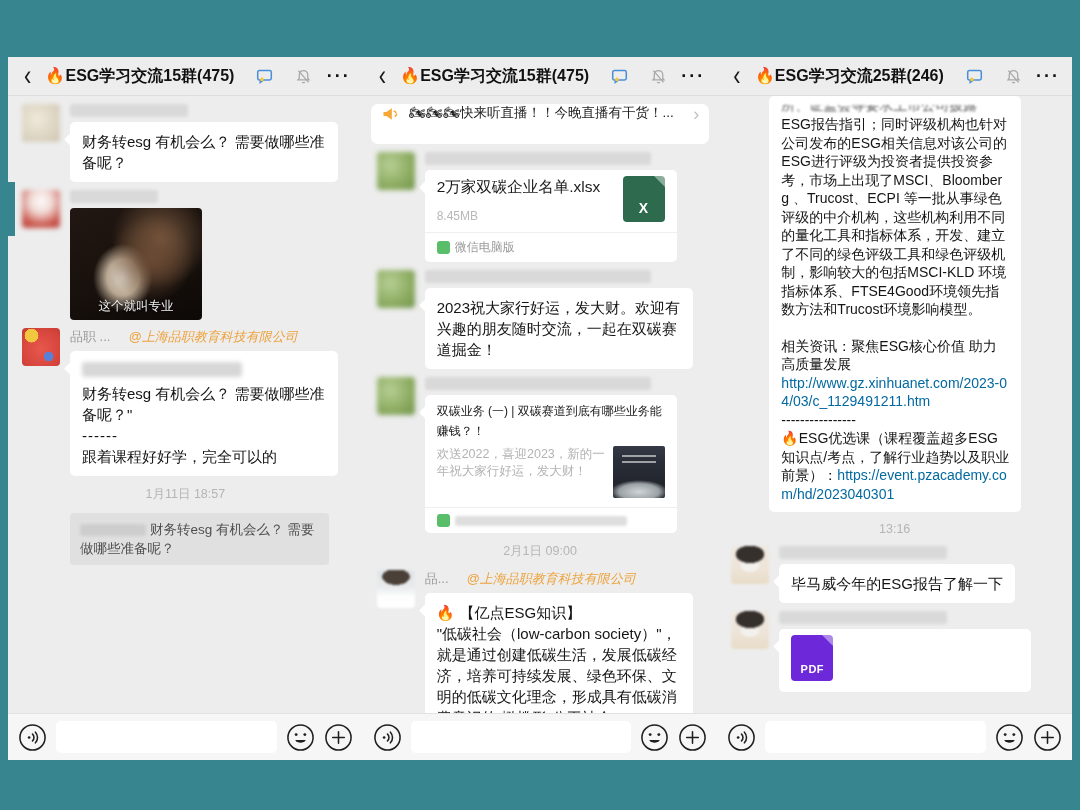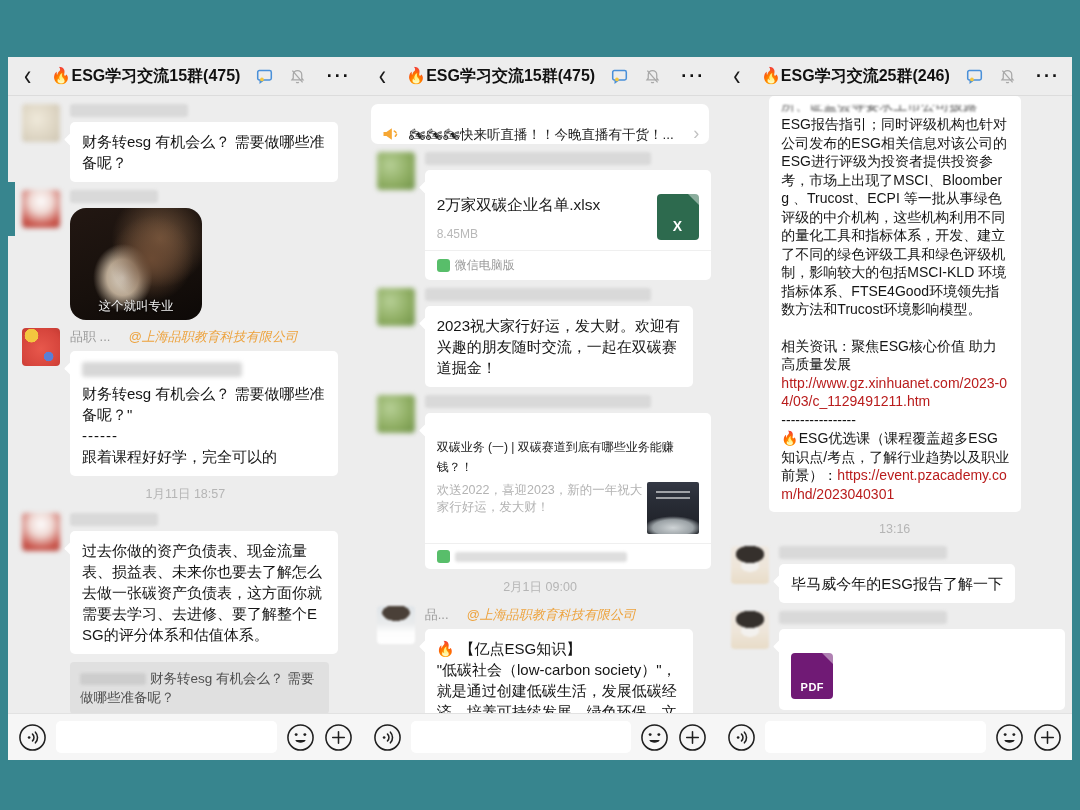--- a/index.html
+++ b/index.html
@@ -14,21 +14,21 @@
     background:#ededed;display:flex;flex-direction:row;overflow:hidden;
   }
   .panel{flex:1 1 0;display:flex;flex-direction:column;min-width:0;position:relative;}
 
   
   .hdr{
     height:38px;flex:0 0 38px;background:#ededed;border-bottom:1px solid #dcdcdc;
     display:flex;align-items:center;padding:0 12px;position:relative;z-index:5;
   }
   .back{font-size:22px;color:#1a1a1a;line-height:1;padding:0 4px;cursor:default;font-weight:400;transform:scaleY(1.3);}
-  .hdr-center{flex:1;display:flex;align-items:center;justify-content:center;gap:16px;min-width:0;}
+  .hdr-center{flex:1;display:flex;align-items:center;justify-content:center;gap:22px;min-width:0;}
   .hdr-title{font-size:16px;color:#111;font-weight:600;white-space:nowrap;overflow:hidden;text-overflow:ellipsis;}
   .hdr-ico{width:17px;height:17px;flex:0 0 auto;}
   .more{font-size:18px;color:#111;letter-spacing:2px;font-weight:700;padding-left:4px;}
 
   
   .scroll{flex:1 1 auto;overflow:hidden;position:relative;padding:8px 0 0 0;}
 
   
   .inbar{
     flex:0 0 46px;background:#f6f6f6;border-top:1px solid #e2e2e2;
@@ -71,21 +71,21 @@
   .av-person-white{background:
     radial-gradient(ellipse 60% 35% at 50% 18%,#4a4038 0%,#4a4038 60%,transparent 61%),
     linear-gradient(180deg,#dfe4e8 0%,#e9ebec 45%,#fdfdfd 70%,#ffffff 100%);filter:blur(1px);}
   .av-person-mask{background:
     radial-gradient(ellipse 62% 38% at 50% 22%,#35302c 0%,#35302c 60%,transparent 61%),
     radial-gradient(ellipse 40% 26% at 50% 52%,#f3f1ee 0%,#f3f1ee 60%,transparent 61%),
     linear-gradient(180deg,#efe9e2 0%,#eee5d9 55%,#e8dcc8 100%);filter:blur(1px);}
 
   
   .vthumb{
-    position:relative;width:132px;height:112px;border-radius:16px;overflow:hidden;
+    position:relative;width:132px;height:112px;border-radius:4px;overflow:hidden;
     background:
       radial-gradient(ellipse 45% 55% at 62% 45%,#6b4a33 0%,transparent 70%),
       radial-gradient(ellipse 30% 40% at 40% 62%,#d8cfc2 0%,#b9a893 40%,transparent 75%),
       radial-gradient(circle at 68% 28%,#7a5a40 0%,transparent 40%),
       linear-gradient(160deg,#221712 0%,#17100c 60%,#0d0907 100%);
   }
   .vthumb .vcap{
     position:absolute;bottom:5px;left:0;right:0;text-align:center;
     color:#f2f2f2;font-size:12.5px;text-shadow:0 1px 2px rgba(0,0,0,.8);
   }
@@ -97,45 +97,45 @@
   
   .gquote{
     margin:0 34px 8px 62px;background:#e0e0e0;border-radius:4px;padding:7px 10px;
     font-size:13.5px;line-height:19px;color:#4f4f4f;word-break:break-all;
   }
   .gquote .qblob{display:inline-block;vertical-align:-2px;width:66px;height:12px;border-radius:3px;background:#cdcdcd;filter:blur(1.5px);margin-right:4px;}
 
   
   .banner{
     margin:0 8px 8px 8px;background:#fff;border-radius:7px;height:40px;
-    display:flex;align-items:flex-end;padding:0 10px;gap:8px;
+    display:flex;align-items:flex-start;padding:0 10px;gap:8px;
   }
   .banner-text{flex:1 1 auto;font-size:13.5px;color:#222;white-space:nowrap;overflow:hidden;text-overflow:ellipsis;}
   .banner-chev{color:#c2c2c2;font-size:18px;flex:0 0 auto;}
 
   
   .card{
-    position:relative;background:#fff;border-radius:5px;width:286px;box-sizing:border-box;
-    padding:24px 12px 0 12px;
+    position:relative;background:#fff;border-radius:5px;width:252px;box-sizing:border-box;
+    padding:6px 12px 0 12px;
   }
   .card::before{
     content:'';position:absolute;left:-4px;top:13px;width:9px;height:9px;background:#fff;
     transform:rotate(45deg);border-radius:1px;
   }
   .fmain{display:flex;gap:10px;}
   .ftexts{flex:1 1 auto;min-width:0;}
   .fname{font-size:15.5px;color:#1a1a1a;line-height:21px;word-break:break-all;}
   .fsize{font-size:12px;color:#b8b8b8;margin-top:12px;}
   .fdoc{
     width:42px;height:46px;border-radius:4px;flex:0 0 auto;position:relative;color:#fff;
     display:flex;align-items:flex-end;justify-content:center;padding-bottom:6px;box-sizing:border-box;
     font-weight:700;
   }
   .fdoc.xls{background:#2D6A4E;}
-  .fdoc.pdf{background:#701a75;}
+  .fdoc.pdf{background:#6d28d9;}
   .fdoc::after{
     content:'';position:absolute;top:0;right:0;border-style:solid;border-width:0 11px 11px 0;
     border-color:transparent rgba(255,255,255,.45) transparent transparent;
   }
   .fdoc .glyph{font-size:14px;letter-spacing:.5px;}
   .fdoc.pdf .glyph{font-size:11px;}
   .ffoot{
     border-top:1px solid #efefef;margin:9px -12px 0 -12px;padding:6px 12px;
     display:flex;align-items:center;gap:5px;font-size:12px;color:#9a9a9a;
   }
@@ -154,21 +154,21 @@
   }
   .lthumb::after{
     content:'';position:absolute;top:9px;left:9px;right:9px;height:10px;
     background:repeating-linear-gradient(180deg,rgba(255,255,255,.55) 0 2px,transparent 2px 6px);
   }
 
   
   .p3big{font-size:14px;line-height:18.5px;max-width:252px;}
   .cliprow{height:10px;overflow:hidden;filter:blur(1px);opacity:.75;}
   .cliprow span{display:block;margin-top:-9px;}
-  .linktext{color:#b91c1c;word-break:break-all;}
+  .linktext{color:#0369a1;word-break:break-all;}
   .blankline{height:18px;}
 
   .artifact{position:absolute;left:0;top:86px;width:7px;height:54px;background:#37858E;}
 
   
   .ic-stroke{stroke:#1f1f1f;stroke-width:1.6;fill:none;stroke-linecap:round;}
 </style>
 </head>
 <body>
 
@@ -224,27 +224,20 @@
             <span class="inline-blob"></span>
             <span>财务转esg 有机会么？ 需要做哪些准备呢？"</span><br>
             <span class="dashline">------</span><br>
             <span>跟着课程好好学，完全可以的</span>
           </div>
         </div>
       </div>
 
       <div class="tstamp">1月11日 18:57</div>
 
-      <div class="mrow">
-        <div class="av av-redblur"></div>
-        <div class="mbody">
-          <div class="nblob" style="width:88px"></div>
-          <div class="bubble">过去你做的资产负债表、现金流量表、损益表、未来你也要去了解怎么去做一张碳资产负债表，这方面你就需要去学习、去进修、要了解整个ESG的评分体系和估值体系。</div>
-        </div>
-      </div>
 
       <div class="gquote">
         <span class="qblob"></span><span>财务转esg 有机会么？ 需要做哪些准备呢？</span>
       </div>
 
     </div>
 
     <div class="inbar">
       <svg class="cicon" viewBox="0 0 30 30">
         <circle cx="15" cy="15" r="13" class="ic-stroke"></circle>

